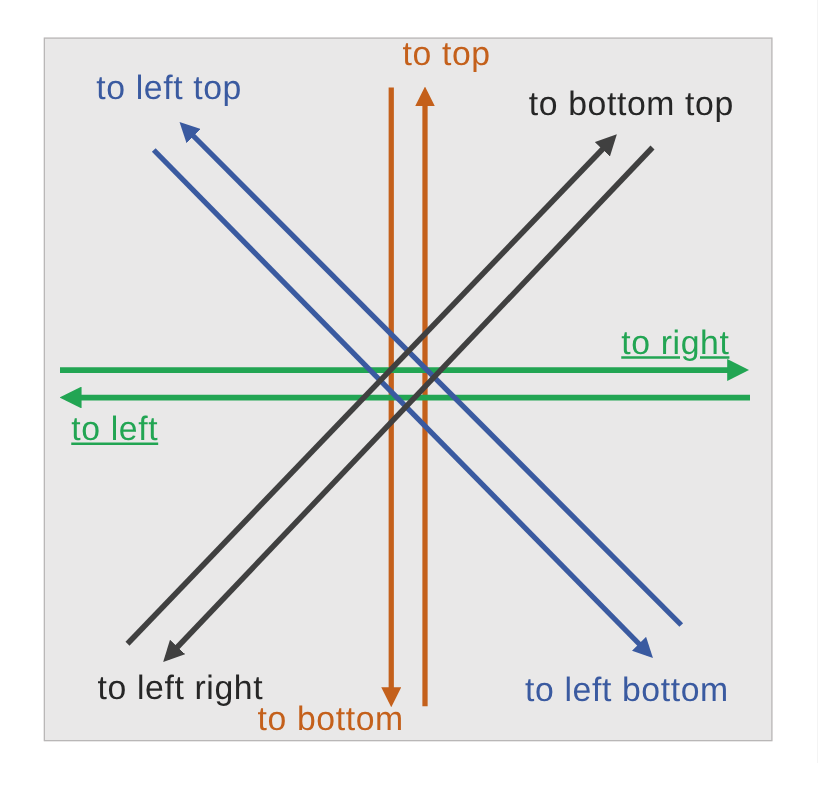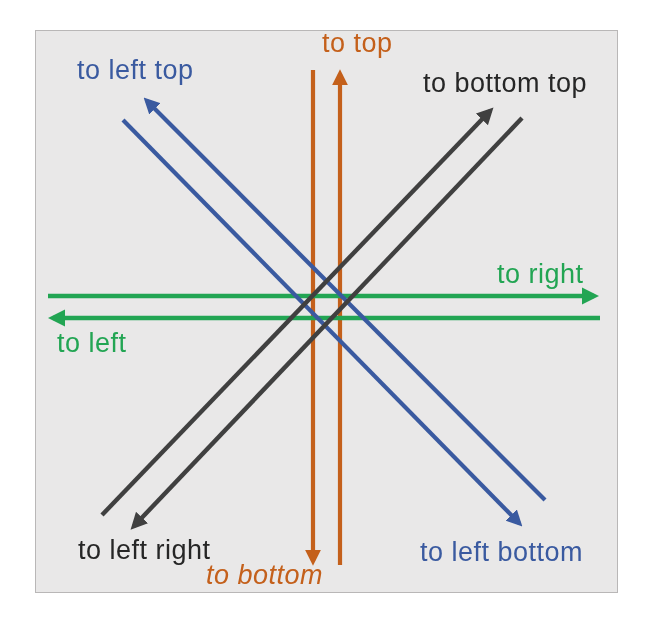--- a/index.html
+++ b/index.html
@@ -33,21 +33,21 @@
   .fill-blue     { fill: var(--blue); }
   .fill-dark     { fill: var(--dark-line); }
   .lbl {
     position: absolute;
     font-size: 27px;
     line-height: 30px;
     letter-spacing: 0.5px;
     white-space: nowrap;
   }
   .lbl.orange { color: var(--orange); }
-  .lbl.green  { color: var(--green); }
+  .lbl.green  { color: var(--green); text-decoration: underline; }
   .lbl.blue   { color: var(--blue); }
   .lbl.dark   { color: var(--dark-text); }
 </style>
 </head>
 <body>
 
 <div class="panel"></div>
 
 <svg class="arrow-layer" viewBox="0 0 654 634">
   <defs>
@@ -77,14 +77,14 @@
   <line x1="102" y1="515" x2="490" y2="111" class="stroke-dark" stroke-width="4.4" marker-end="url(#ah-dark)"></line>
   <line x1="522" y1="118" x2="134" y2="526" class="stroke-dark" stroke-width="4.4" marker-end="url(#ah-dark)"></line>
 </svg>
 
 <div class="lbl blue" style="left:77px;  top:55px;">to left top</div>
 <div class="lbl orange" style="left:322px; top:28px;text-align:right;">to top</div>
 <div class="lbl dark" style="left:423px; top:68px;">to bottom top</div>
 <div class="lbl green" style="left:497px; top:259px;">to right</div>
 <div class="lbl green" style="left:57px;  top:328px;">to left</div>
 <div class="lbl dark" style="left:78px;  top:535px;">to left right</div>
-<div class="lbl orange" style="left:206px; top:560px;font-style:italic;">to bottom</div>
+<div class="lbl orange" style="left:206px; top:560px;">to bottom</div>
 <div class="lbl blue" style="left:420px; top:537px;">to left bottom</div>
 
 </body></html>

